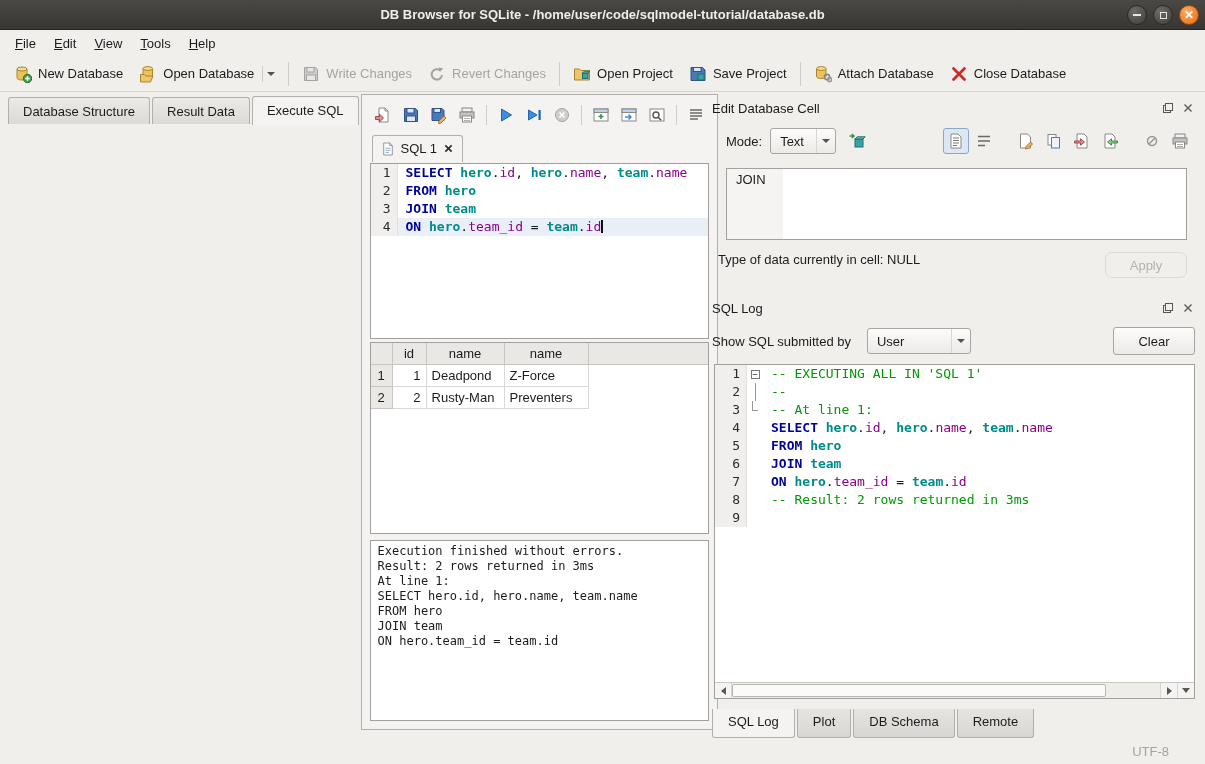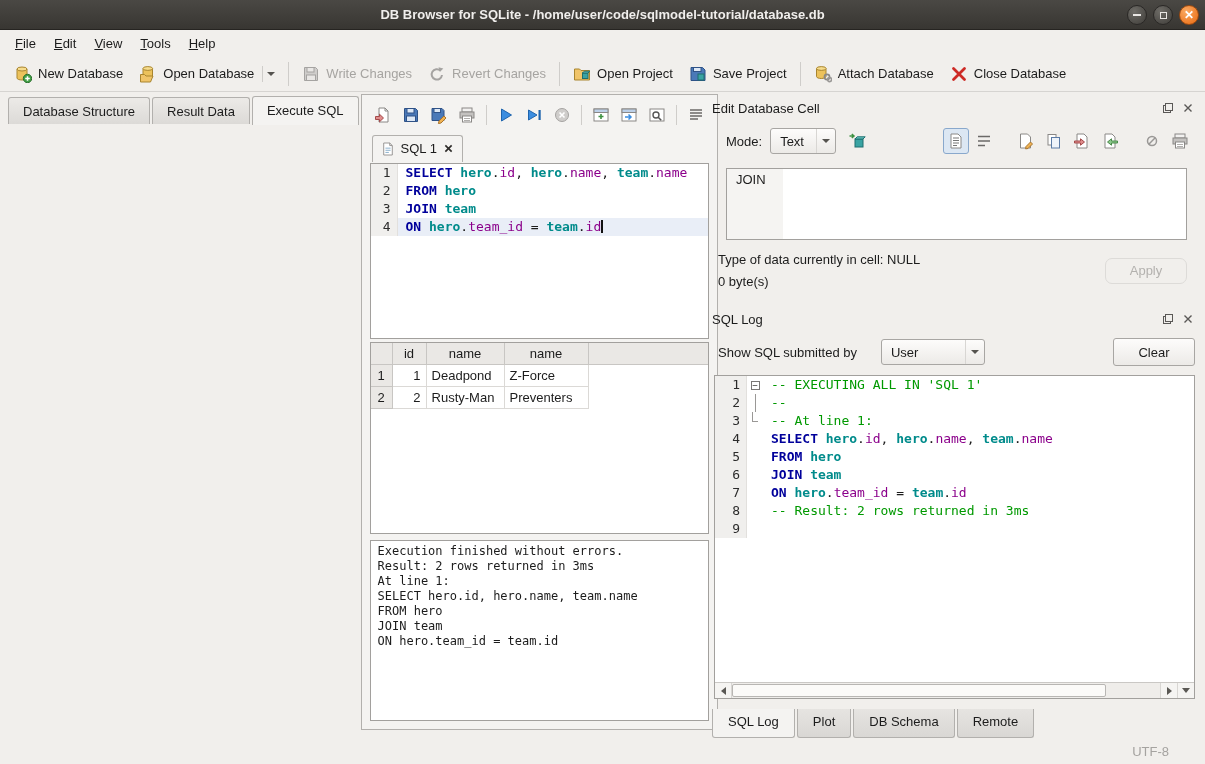--- a/index.html
+++ b/index.html
@@ -113,21 +113,21 @@
   .igap { width: 12px; flex: none; }
   .cell-view { height: 72px; flex: none; margin: 14px 8px 0 14px; border: 1px solid #a2a09d;
     background: #fff; display: flex; }
   .cell-gutter { width: 56px; flex: none; background: #f5f4f2; padding: 3px 0 0 9px; }
   .info-row { display: flex; margin: 12px 8px 0 6px; flex: none; }
   .info-col { flex: 1; }
   .info-line1 { margin-bottom: 7px; }
   .apply-btn { width: 82px; height: 26px; align-self: center; background: #f1efec;
     border: 1px solid #dddbd8; border-radius: 7px; color: #b3b1ae; font: inherit; }
   .log-head { margin-top: 20px; }
-  .filter-row { display: flex; align-items: center; margin: 9px 0 0 6px; gap: 24px; flex: none; }
+  .filter-row { display: flex; align-items: center; margin: 9px 0 0 0; gap: 16px; flex: none; }
   .clear-btn { width: 82px; height: 28px; margin-left: auto; background: linear-gradient(#fdfcfb,#eceae7);
     border: 1px solid #a8a6a3; border-radius: 3px; font: inherit; color: #1c1c1c; }
   .log-box { flex: 1; margin: 9px 0 0 2px; border: 1px solid #a2a09d; background: #fff;
     display: flex; flex-direction: column; min-height: 0;
     font-family: "DejaVu Sans Mono", monospace; font-size: 13px; }
   .log-lines { flex: 1; overflow: hidden; }
   .hscroll { height: 16px; flex: none; border-top: 1px solid #cac8c5; background: #efedea;
     display: flex; align-items: stretch; }
   .sbtn { width: 17px; flex: none; background: #f5f4f2; display: flex; align-items: center;
     justify-content: center; border: none; padding: 0; }
@@ -498,21 +498,20 @@
           </div>
       </div>
 
       <div class="cell-view">
         <div class="cell-gutter">JOIN</div>
       </div>
 
       <div class="info-row">
         <div class="info-col">
           <div class="info-line1">Type of data currently in cell: NULL</div>
-          <div>0 byte(s)</div>
         </div>
         <button class="apply-btn">Apply</button>
       </div>
 
       <div class="dock-head log-head">
         <div class="dock-title">SQL Log</div>
         <button class="dicon">
             <svg viewBox="0 0 12 12">
               <rect x="1.5" y="3.5" width="7" height="7" fill="none" stroke="#5a5856"></rect>
               <rect x="3.5" y="1.5" width="7" height="7" fill="#f1efec" stroke="#5a5856"></rect>

